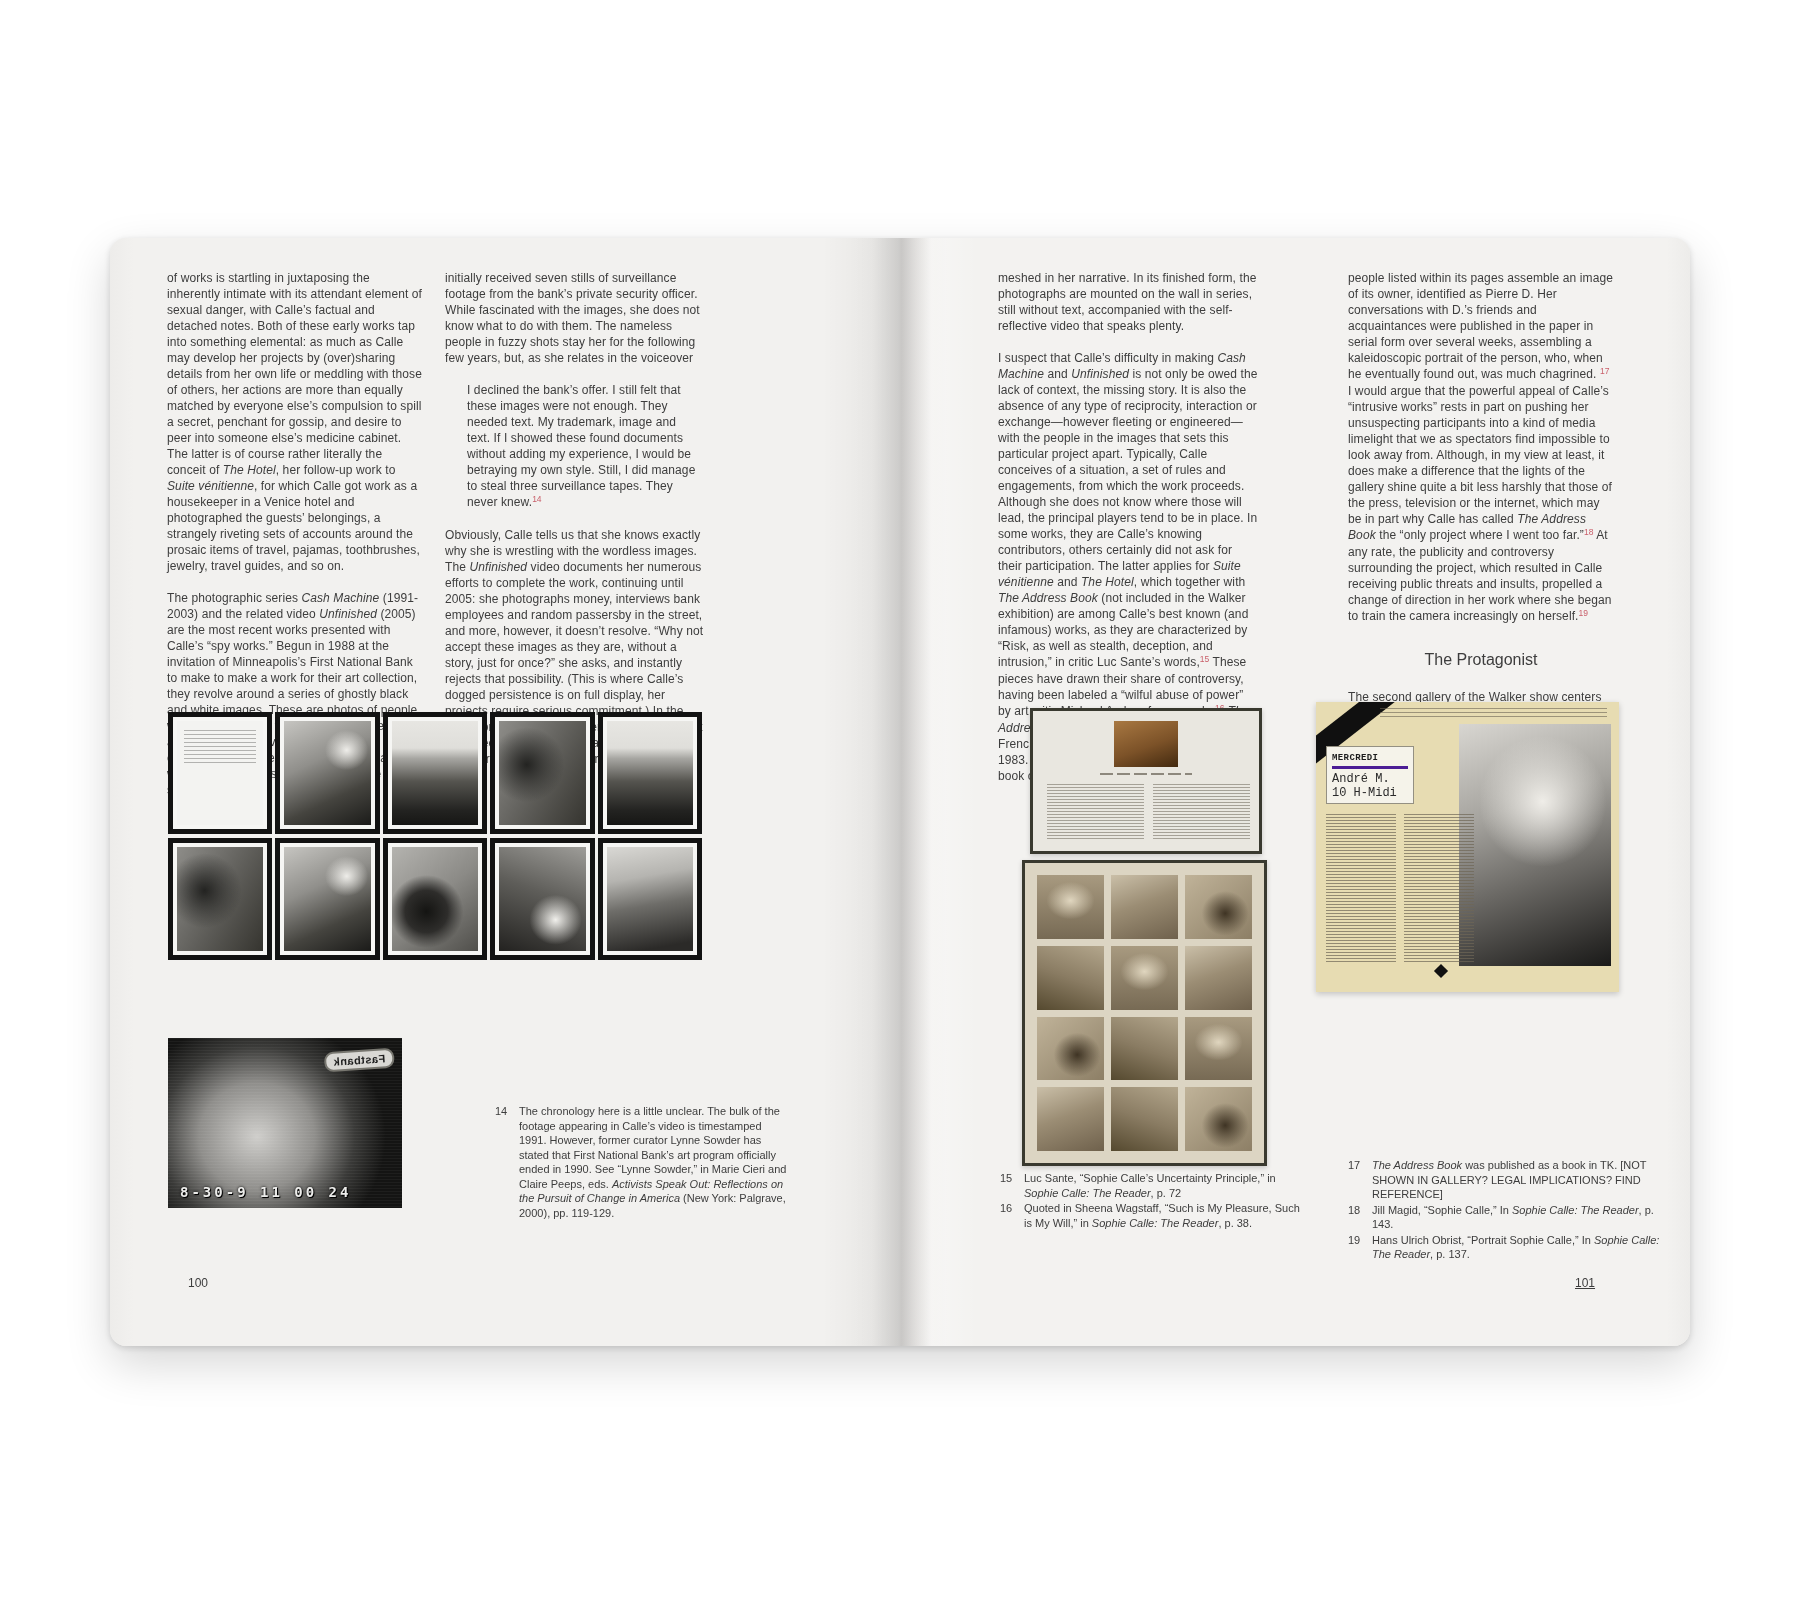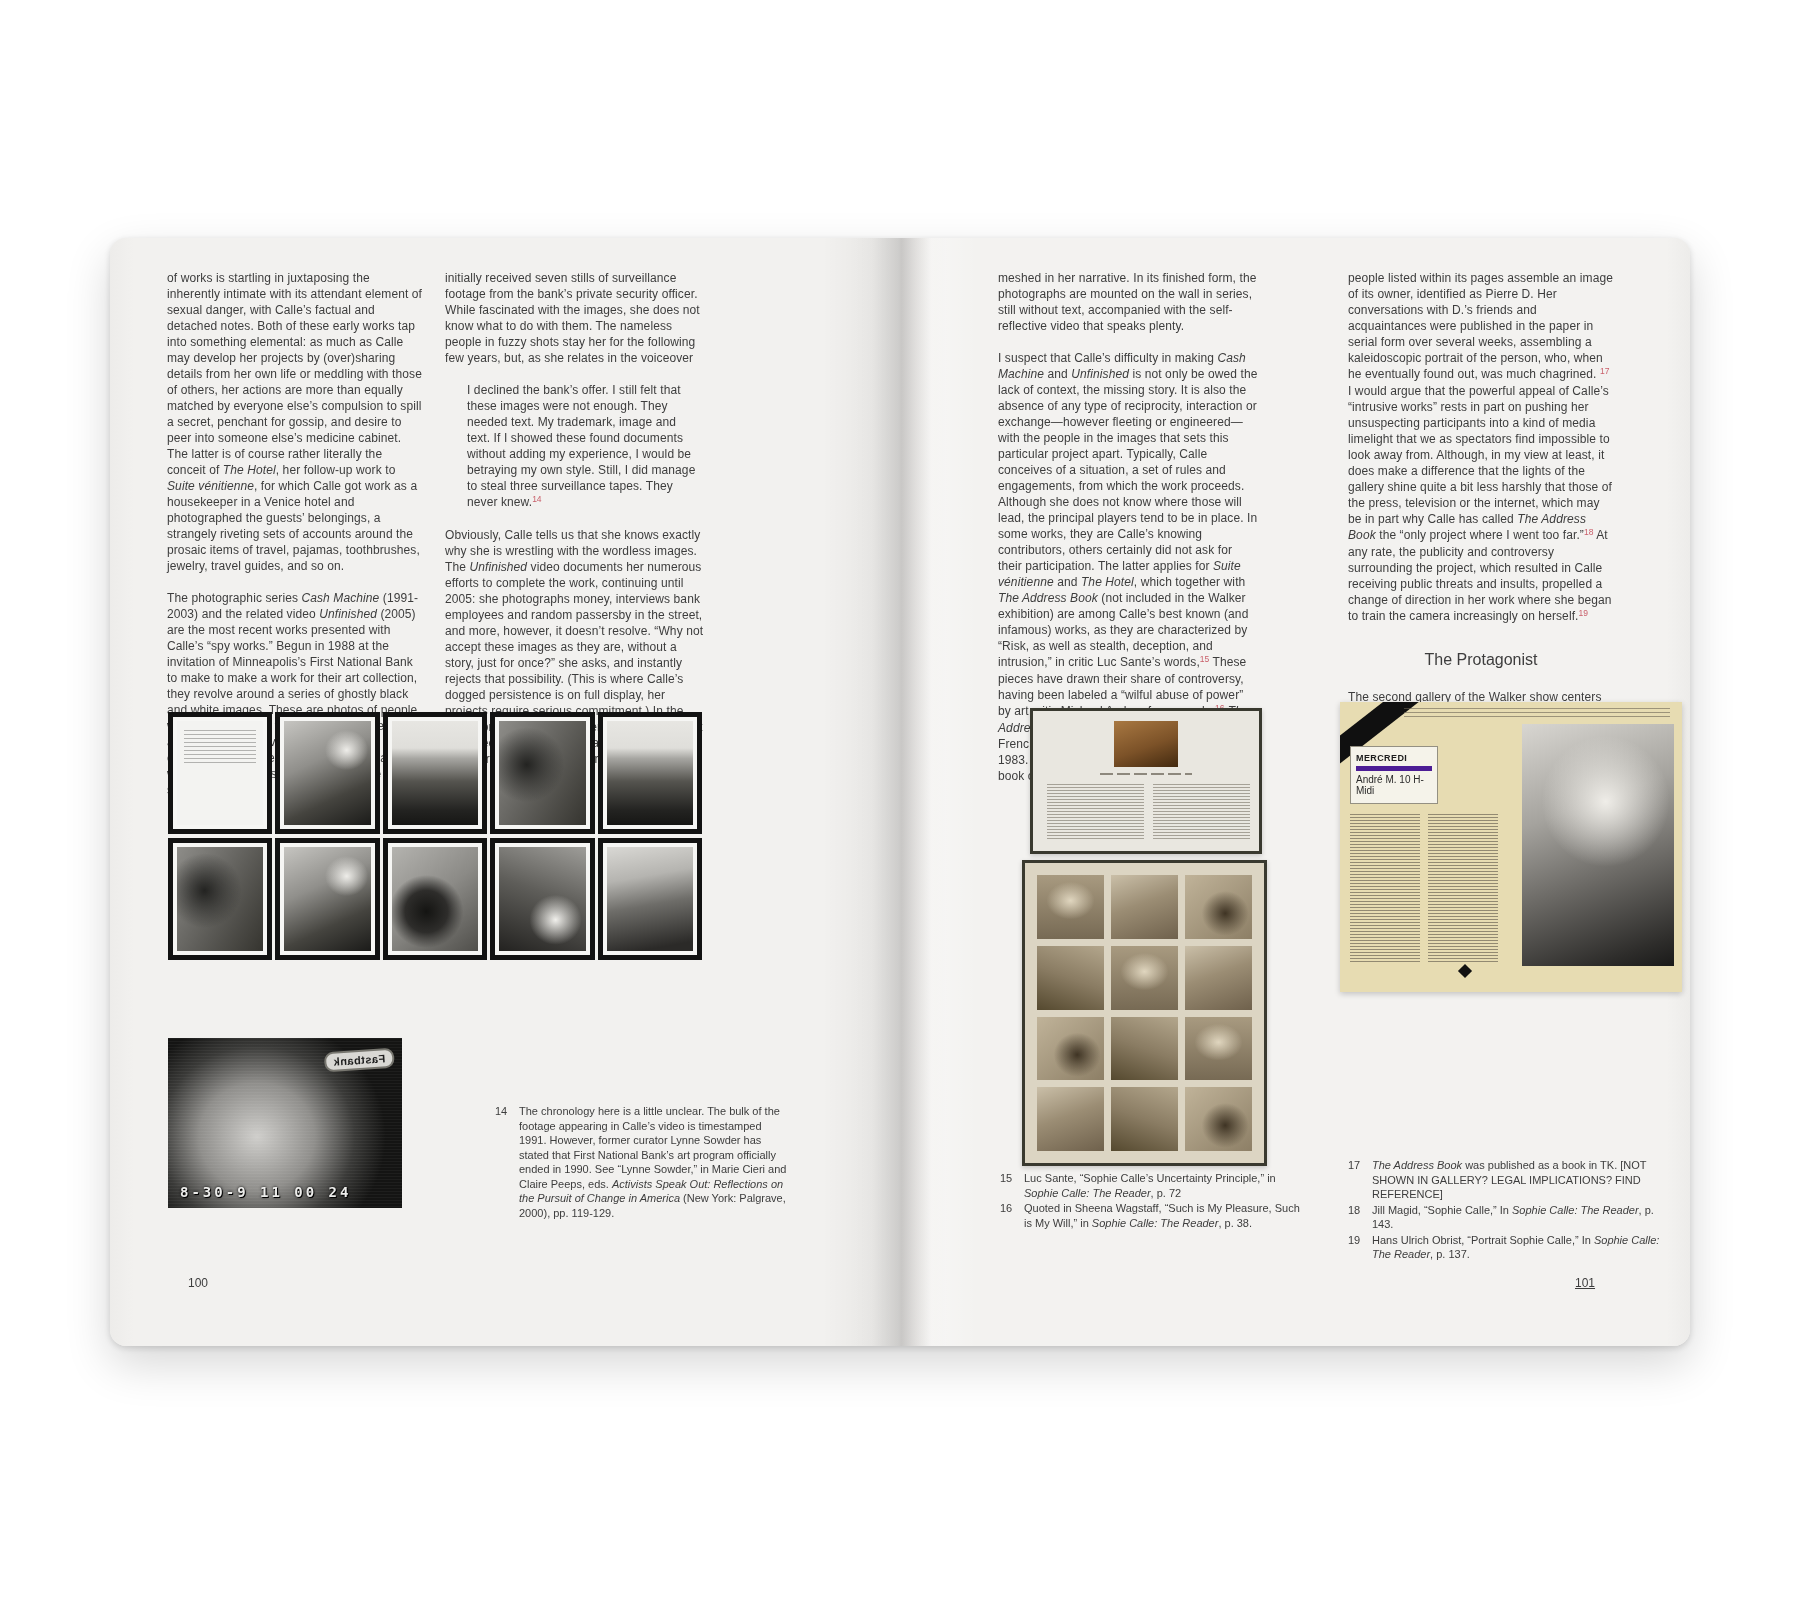--- a/index.html
+++ b/index.html
@@ -92,33 +92,33 @@
   }
   .aw2-grid { width:100%; height:100%; display:grid; grid-template-columns:repeat(3,1fr); grid-template-rows:repeat(4,1fr); gap:7px; }
   .s-a { background:linear-gradient(160deg,#cabfa8,#9b8d74 45%,#6f614c 100%); }
   .s-b { background:radial-gradient(ellipse 55% 45% at 50% 40%, #e0d6bf 0%, rgba(224,214,191,0) 65%),
          linear-gradient(180deg,#a89a80,#776a54); }
   .s-c { background:linear-gradient(200deg,#b3a68c 0%,#8a7c63 50%,#55492f 100%); }
   .s-d { background:radial-gradient(ellipse 50% 50% at 60% 60%, #3f3424 0%, rgba(63,52,36,0) 70%),
          linear-gradient(140deg,#c0b399,#8d7f66); }
   
   .clipping {
-    position:absolute; left:440px; top:464px; width:342px; height:290px; overflow:hidden;
-    background:#e7dcb2; box-shadow:0 2px 6px rgba(0,0,0,.2);
+    position:absolute; left:416px; top:464px; width:303px; height:290px; overflow:hidden;
+    background:#e7dcb2; box-shadow:0 2px 6px rgba(0,0,0,.2);font-family:Liberation Mono, monospace;
   }
   .ribbon { position:absolute; top:10px; left:-26px; width:120px; height:22px; background:#101010; transform:rotate(-38deg); }
   .clip-topline { position:absolute; top:6px; left:64px; right:12px; height:10px;
     background:repeating-linear-gradient(180deg,#6b6354 0 1px, transparent 1px 4px); opacity:.6; }
   .clip-photo { position:absolute; right:8px; top:22px; width:152px; height:242px;
     background:radial-gradient(ellipse 70% 45% at 55% 32%, #efede8 0%, rgba(0,0,0,0) 60%),
       linear-gradient(160deg,#d8d6d1 0%,#a5a39e 35%,#6b6965 62%,#2e2d2b 90%,#1a1a19 100%); }
   .clip-head { position:absolute; left:10px; top:44px; width:88px; height:58px; box-sizing:border-box;
     background:#f5f3ea; border:1px solid #949082; padding:6px 5px; }
   .clip-head .mh { font-size:9px; font-weight:bold; color:#1c1c1c; letter-spacing:.4px; }
-  .clip-head .sh { font-size:10px; color:#2a2a2a; margin-top:3px; border-top:5px solid #4c1d95; padding-top:3px; }
+  .clip-head .sh { font-size:12px; color:#2a2a2a; margin-top:3px; border-top:3px solid #4c1d95; padding-top:3px; }
   .clip-col { position:absolute; top:112px; height:150px; width:70px;
     background:repeating-linear-gradient(180deg,#6e6656 0 1px, transparent 1px 3px); opacity:.7; }
   .clip-col.k1 { left:10px; } .clip-col.k2 { left:88px; }
   .clip-diamond { position:absolute; left:120px; bottom:16px; width:10px; height:10px; background:#111; transform:rotate(45deg); }
 </style>
 </head>
 <body>
 
 <div class="book">
 

